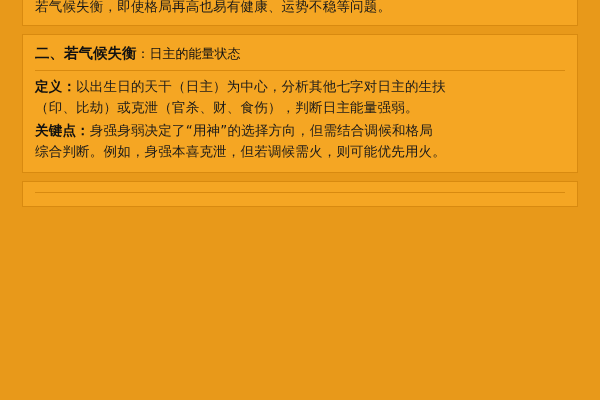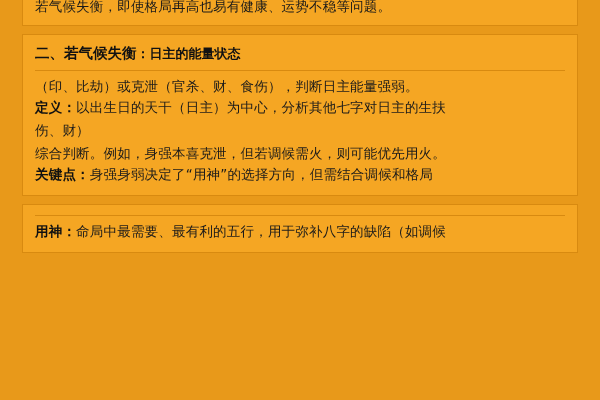--- a/index.html
+++ b/index.html
@@ -41,21 +41,21 @@
     white-space: nowrap;
   }
   .sec-head {
     font-size: 14.5px;
     font-weight: bold;
     color: #111;
     line-height: 24px;
     margin-bottom: 1px;
   }
   .sec-head .sub {
-    font-weight: bold;
+    font-weight: normal;
     font-size: 13px;
   }
   .lbl {
     font-weight: bold;
     color: #111;
   }
   .divider {
     height: 1px;
     background: #d88a10;
     margin: 4px 0 5px 0;
@@ -76,38 +76,36 @@
     <div class="line">若气候失衡，即使格局再高也易有健康、运势不稳等问题。</div>
   </div>
 
   <div class="card">
     <div class="sec-head">
       <span>二、</span><span>若气候失衡</span><span class="sub">：日主的能量状态</span>
     </div>
     <div class="divider"></div>
 
     <div class="blk">
+      <div class="line"><span class="lbl">定义：</span><span>以出生日的天干（日主）为中心，分析其他七字对日主的生扶</span></div>
       <div class="line indent">（印、比劫）或克泄（官杀、财、食伤），判断日主能量强弱。</div>
-      <div class="line"><span class="lbl">定义：</span><span>以出生日的天干（日主）为中心，分析其他七字对日主的生扶</span></div>
     </div>
 
     <div class="blk">
-      <div class="line indent">伤、财）</div>
     </div>
 
 
     <div class="blk">
+      <div class="line"><span class="lbl">关键点：</span><span>身强身弱决定了“用神”的选择方向，但需结合调候和格局</span></div>
       <div class="line indent">综合判断。例如，身强本喜克泄，但若调候需火，则可能优先用火。</div>
-      <div class="line"><span class="lbl">关键点：</span><span>身强身弱决定了“用神”的选择方向，但需结合调候和格局</span></div>
     </div>
   </div>
 
   <div class="card">
     <div class="divider"></div>
 
     <div class="blk">
-      <div class="line"><span class="lbl">用神：</span><span>命局中最需要、最有利的五行，用于弥补八字的缺陷（如调候</span></div>
     </div>
 
 
   </div>
 
 </div>
 
 </body></html>

